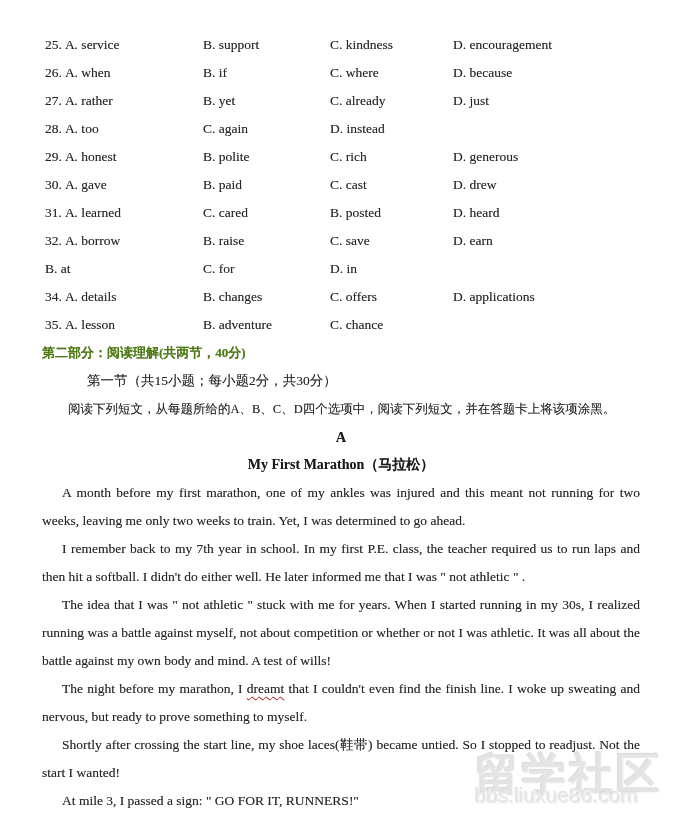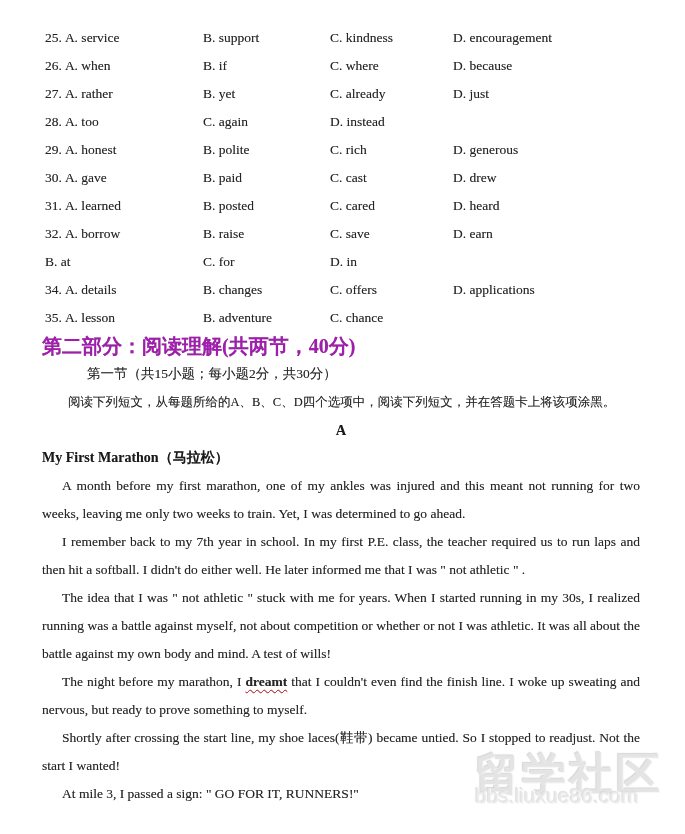--- a/index.html
+++ b/index.html
@@ -7,64 +7,63 @@
   body {
     width: 685px; height: 834px;
     overflow: hidden; position: relative;
     font-family: "Liberation Serif", "DejaVu Serif", serif;
     color: #262626;
     text-shadow: 0 0 0.6px rgba(50,50,50,0.45);
   }
   .page {
     position: relative;
     width: 685px; height: 834px;
-    padding: 24px 45px 20px 42px;
+    padding: 31px 45px 20px 42px;
     background: #ffffff;
   }
   
   .qrow {
     display: grid;
     grid-template-columns: 158px 127px 123px auto;
     height: 28px; line-height: 28px;
     margin-left: 3px;
     font-size: 13.5px;
   }
   .qc1 span { margin-right: 3px; }
   
   .sec-heading {
-    font-size: 20px; font-weight: bold;
-    line-height: 28px; color: #a21caf;
+    font-size: 13px; font-weight: bold;
+    line-height: 28px; color: #4d7c0f;
   }
   .sec-subheading {
     font-size: 13.5px; line-height: 28px; margin-left: 45px;
   }
   .instruction {
     font-size: 12.5px; line-height: 28px;
     text-indent: 26px; white-space: nowrap;
   }
   .passage-label {
     text-align: center; font-weight: bold;
     font-size: 14.5px; line-height: 28px; color: #1a1a1a;
   }
   .passage-title {
-    text-align: left; font-weight: bold;
+    text-align: center; font-weight: bold;
     font-size: 14px; line-height: 28px; color: #1a1a1a;
   }
   
   .para {
     font-size: 13.5px; line-height: 28px;
     text-align: justify; text-indent: 20px;
   }
   .squiggle {
     text-decoration-line: underline;
     text-decoration-style: wavy;
     text-decoration-color: #cc2222;
     text-decoration-thickness: 1px;
     text-underline-offset: 3px;
-    font-weight: bold;
   }
   
   .watermark {
     position: absolute;
     right: 22px; top: 752px;
     text-align: left;
     pointer-events: none;
     text-shadow: none;
     font-family: "Liberation Sans", "DejaVu Sans", sans-serif;
   }
@@ -116,22 +115,22 @@
       <span>D. generous</span>
     </div>
     <div class="qrow">
       <span class="qc1"><span>30.</span><span>A. gave</span></span>
       <span>B. paid</span>
       <span>C. cast</span>
       <span>D. drew</span>
     </div>
     <div class="qrow">
       <span class="qc1"><span>31.</span><span>A. learned</span></span>
+      <span>C. cared</span>
       <span>B. posted</span>
-      <span>C. cared</span>
       <span>D. heard</span>
     </div>
     <div class="qrow">
       <span class="qc1"><span>32.</span><span>A. borrow</span></span>
       <span>B. raise</span>
       <span>C. save</span>
       <span>D. earn</span>
     </div>
     <div class="qrow">
       <span>B. at</span>

